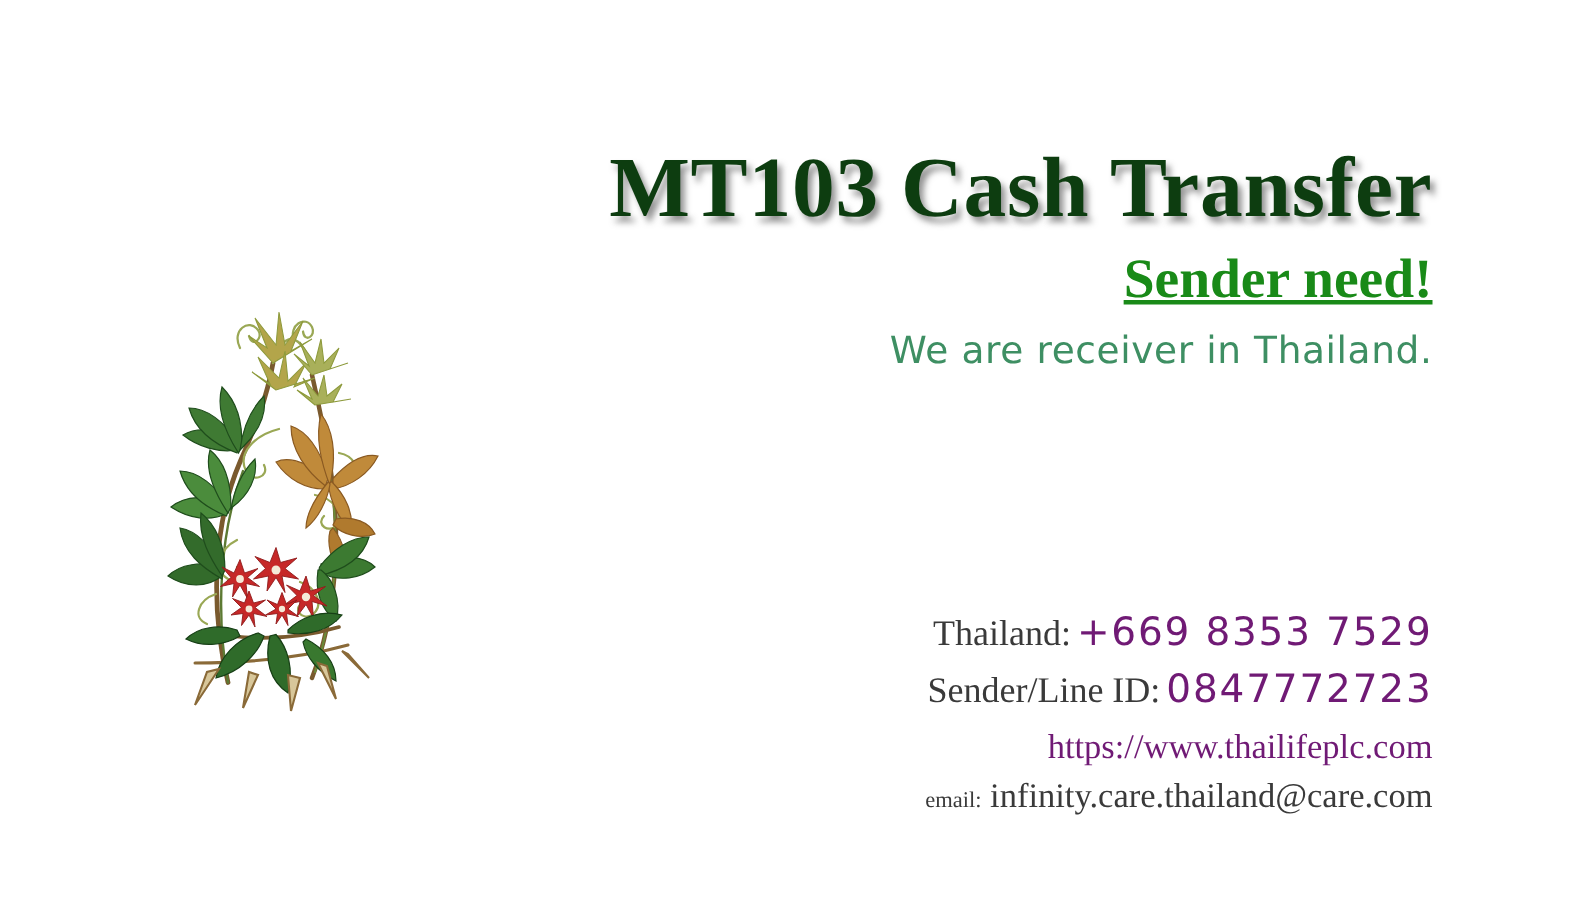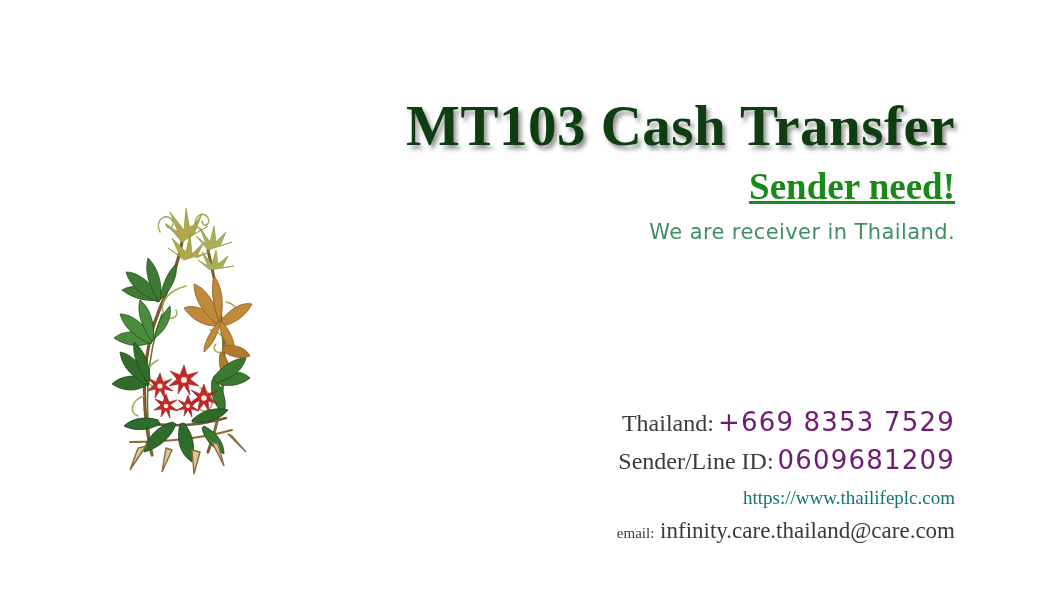--- a/index.html
+++ b/index.html
@@ -56,21 +56,21 @@
     font-size: 37px;
     line-height: 1.1;
     color: #198a18;
     margin: 11px 0 0 0;
     white-space: nowrap;
     text-decoration: underline;
   }
   .tagline {
     font-family: "DejaVu Sans", sans-serif;
     font-weight: normal;
-    font-size: 21px;
+    font-size: 25px;
     line-height: 1.15;
     color: #3e8f63;
     margin: 12px 0 0 0;
     white-space: nowrap;
     letter-spacing: 0.4px;
   }
 
   
   .contact {
     position: absolute;
@@ -92,23 +92,23 @@
   }
   .contact-line .value-num {
     font-family: "DejaVu Sans", sans-serif;
     font-size: 26px;
     letter-spacing: 1.2px;
     color: #701a75;
   }
   .line-whatsapp { line-height: 34px; }
   .line-mobile   { line-height: 34px; }
   .line-web {
-    font-size: 19px;
+    font-size: 23px;
     line-height: 33px;
-    color: #0f766e;
+    color: #701a75;
   }
   .line-email {
     font-size: 23px;
     line-height: 33px;
     color: #3a3a3a;
   }
   .line-email .label { font-size: 15px; }
 </style>
 </head>
 <body>
@@ -256,21 +256,21 @@
 
   <div class="contact">
 
     <p class="contact-line line-whatsapp">
       <span class="label">Thailand:</span>
       <span class="value-num">+669 8353 7529</span>
     </p>
 
     <p class="contact-line line-mobile">
       <span class="label">Sender/Line ID:</span>
-      <span class="value-num">0609681209</span>
+      <span class="value-num">0847772723</span>
     </p>
 
     <p class="contact-line line-web">https://www.thailifeplc.com</p>
 
     <p class="contact-line line-email">
       <span class="label">email:</span>
       <span>infinity.care.thailand@care.com</span>
     </p>
 
   </div>

